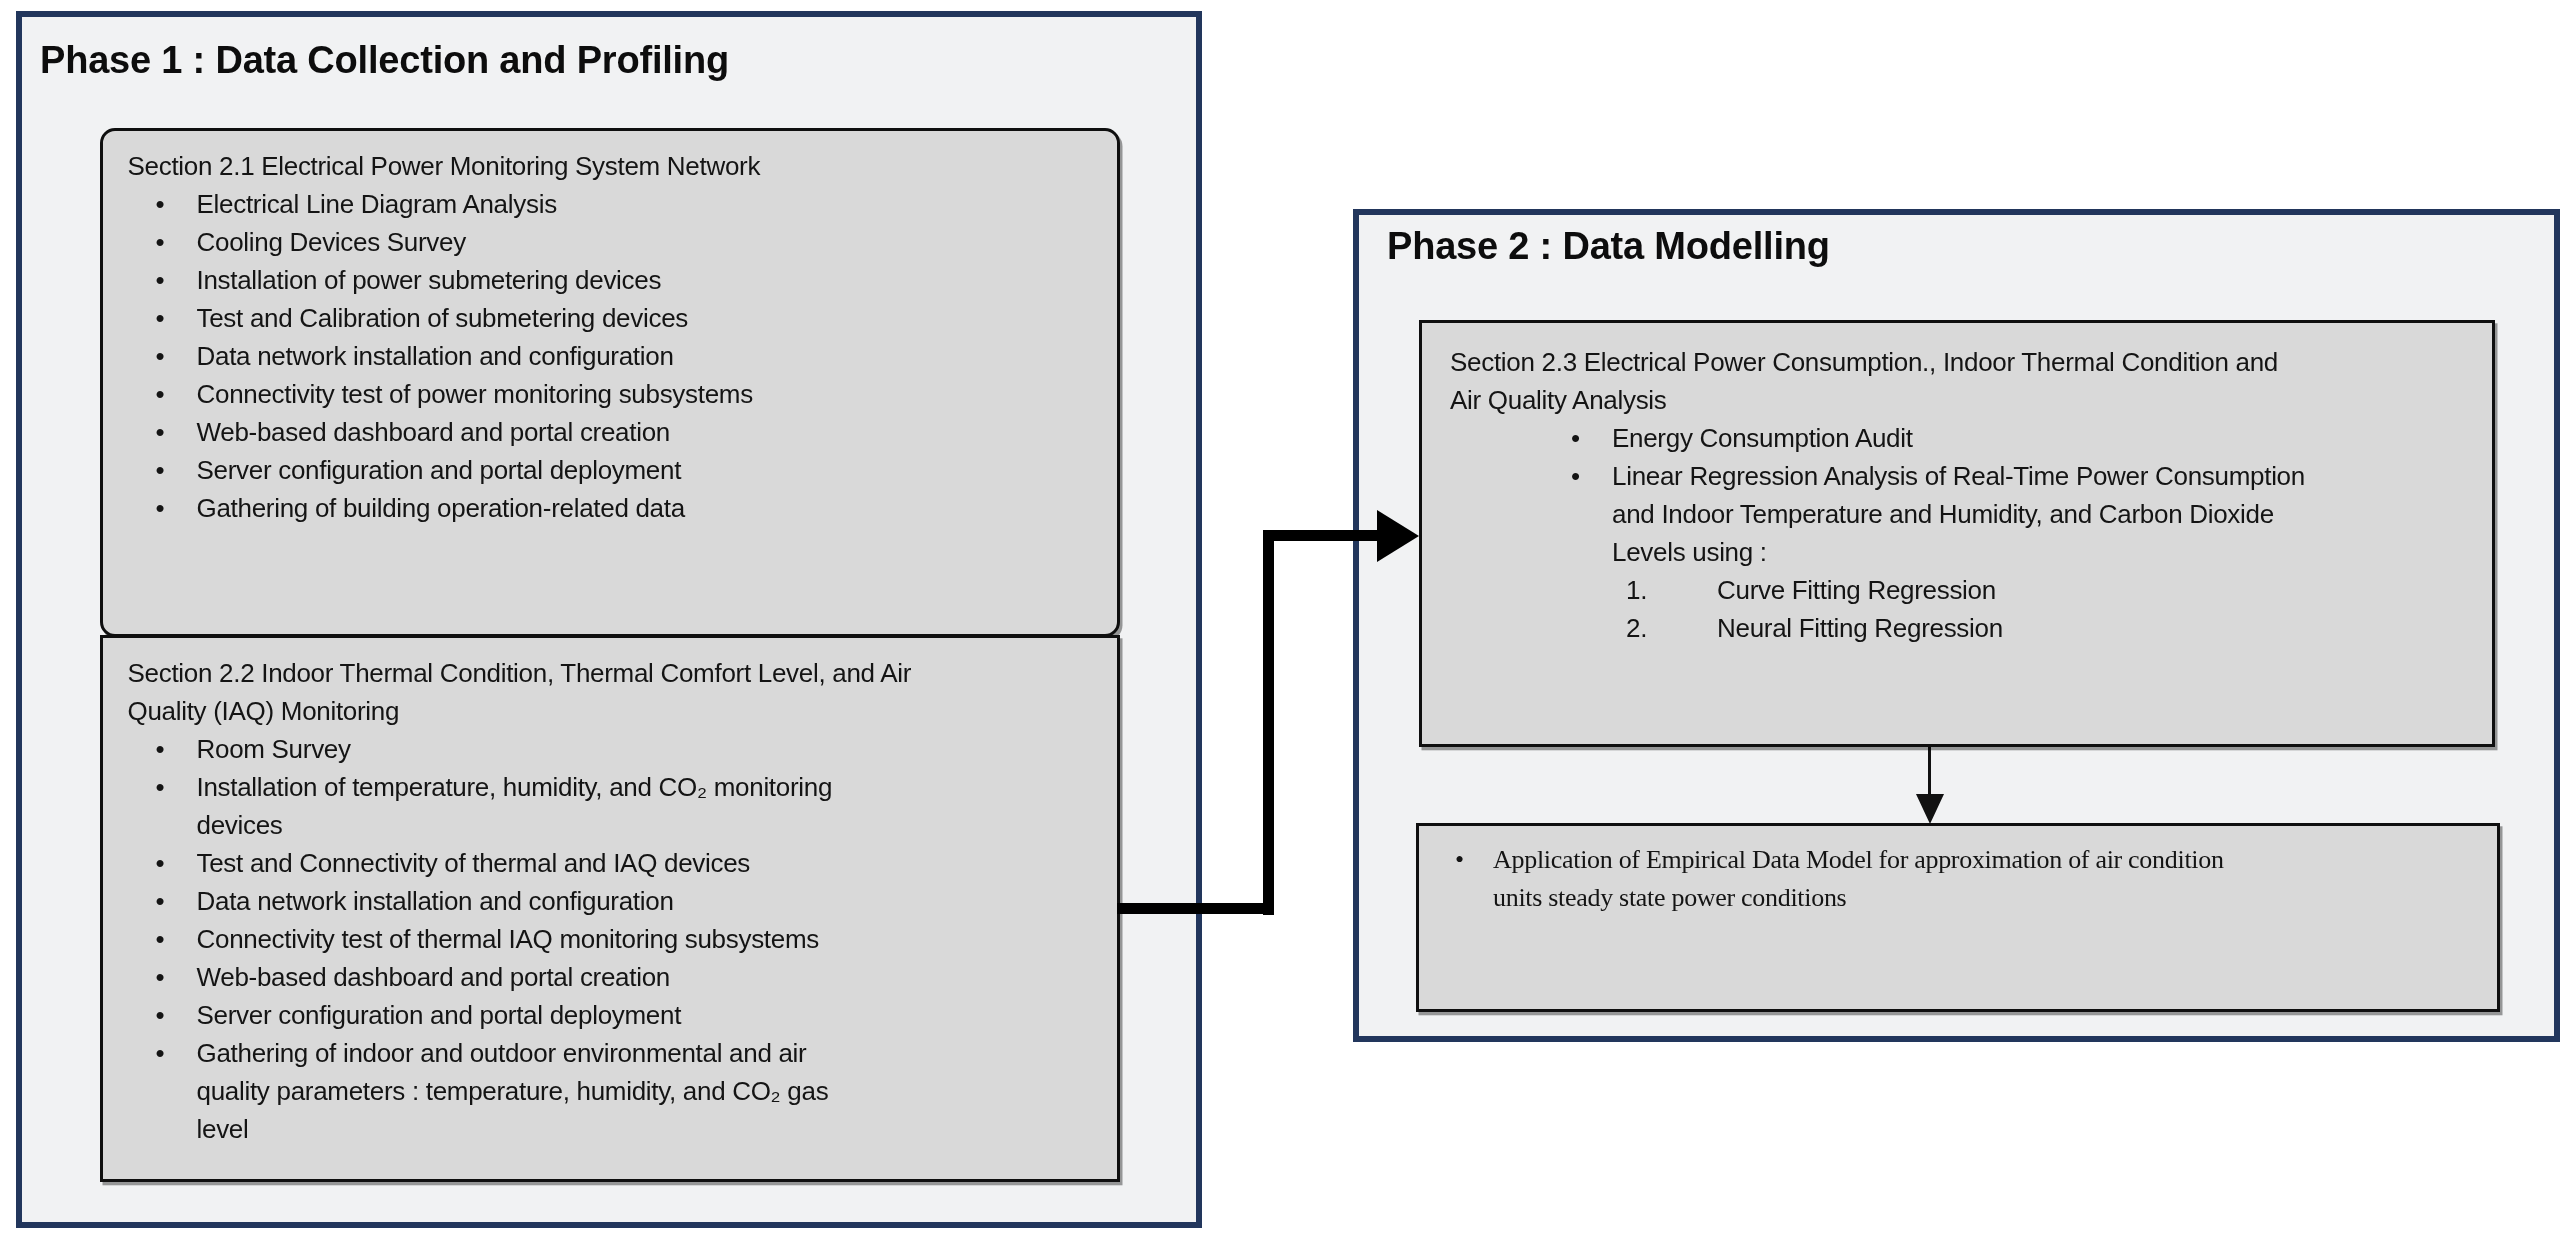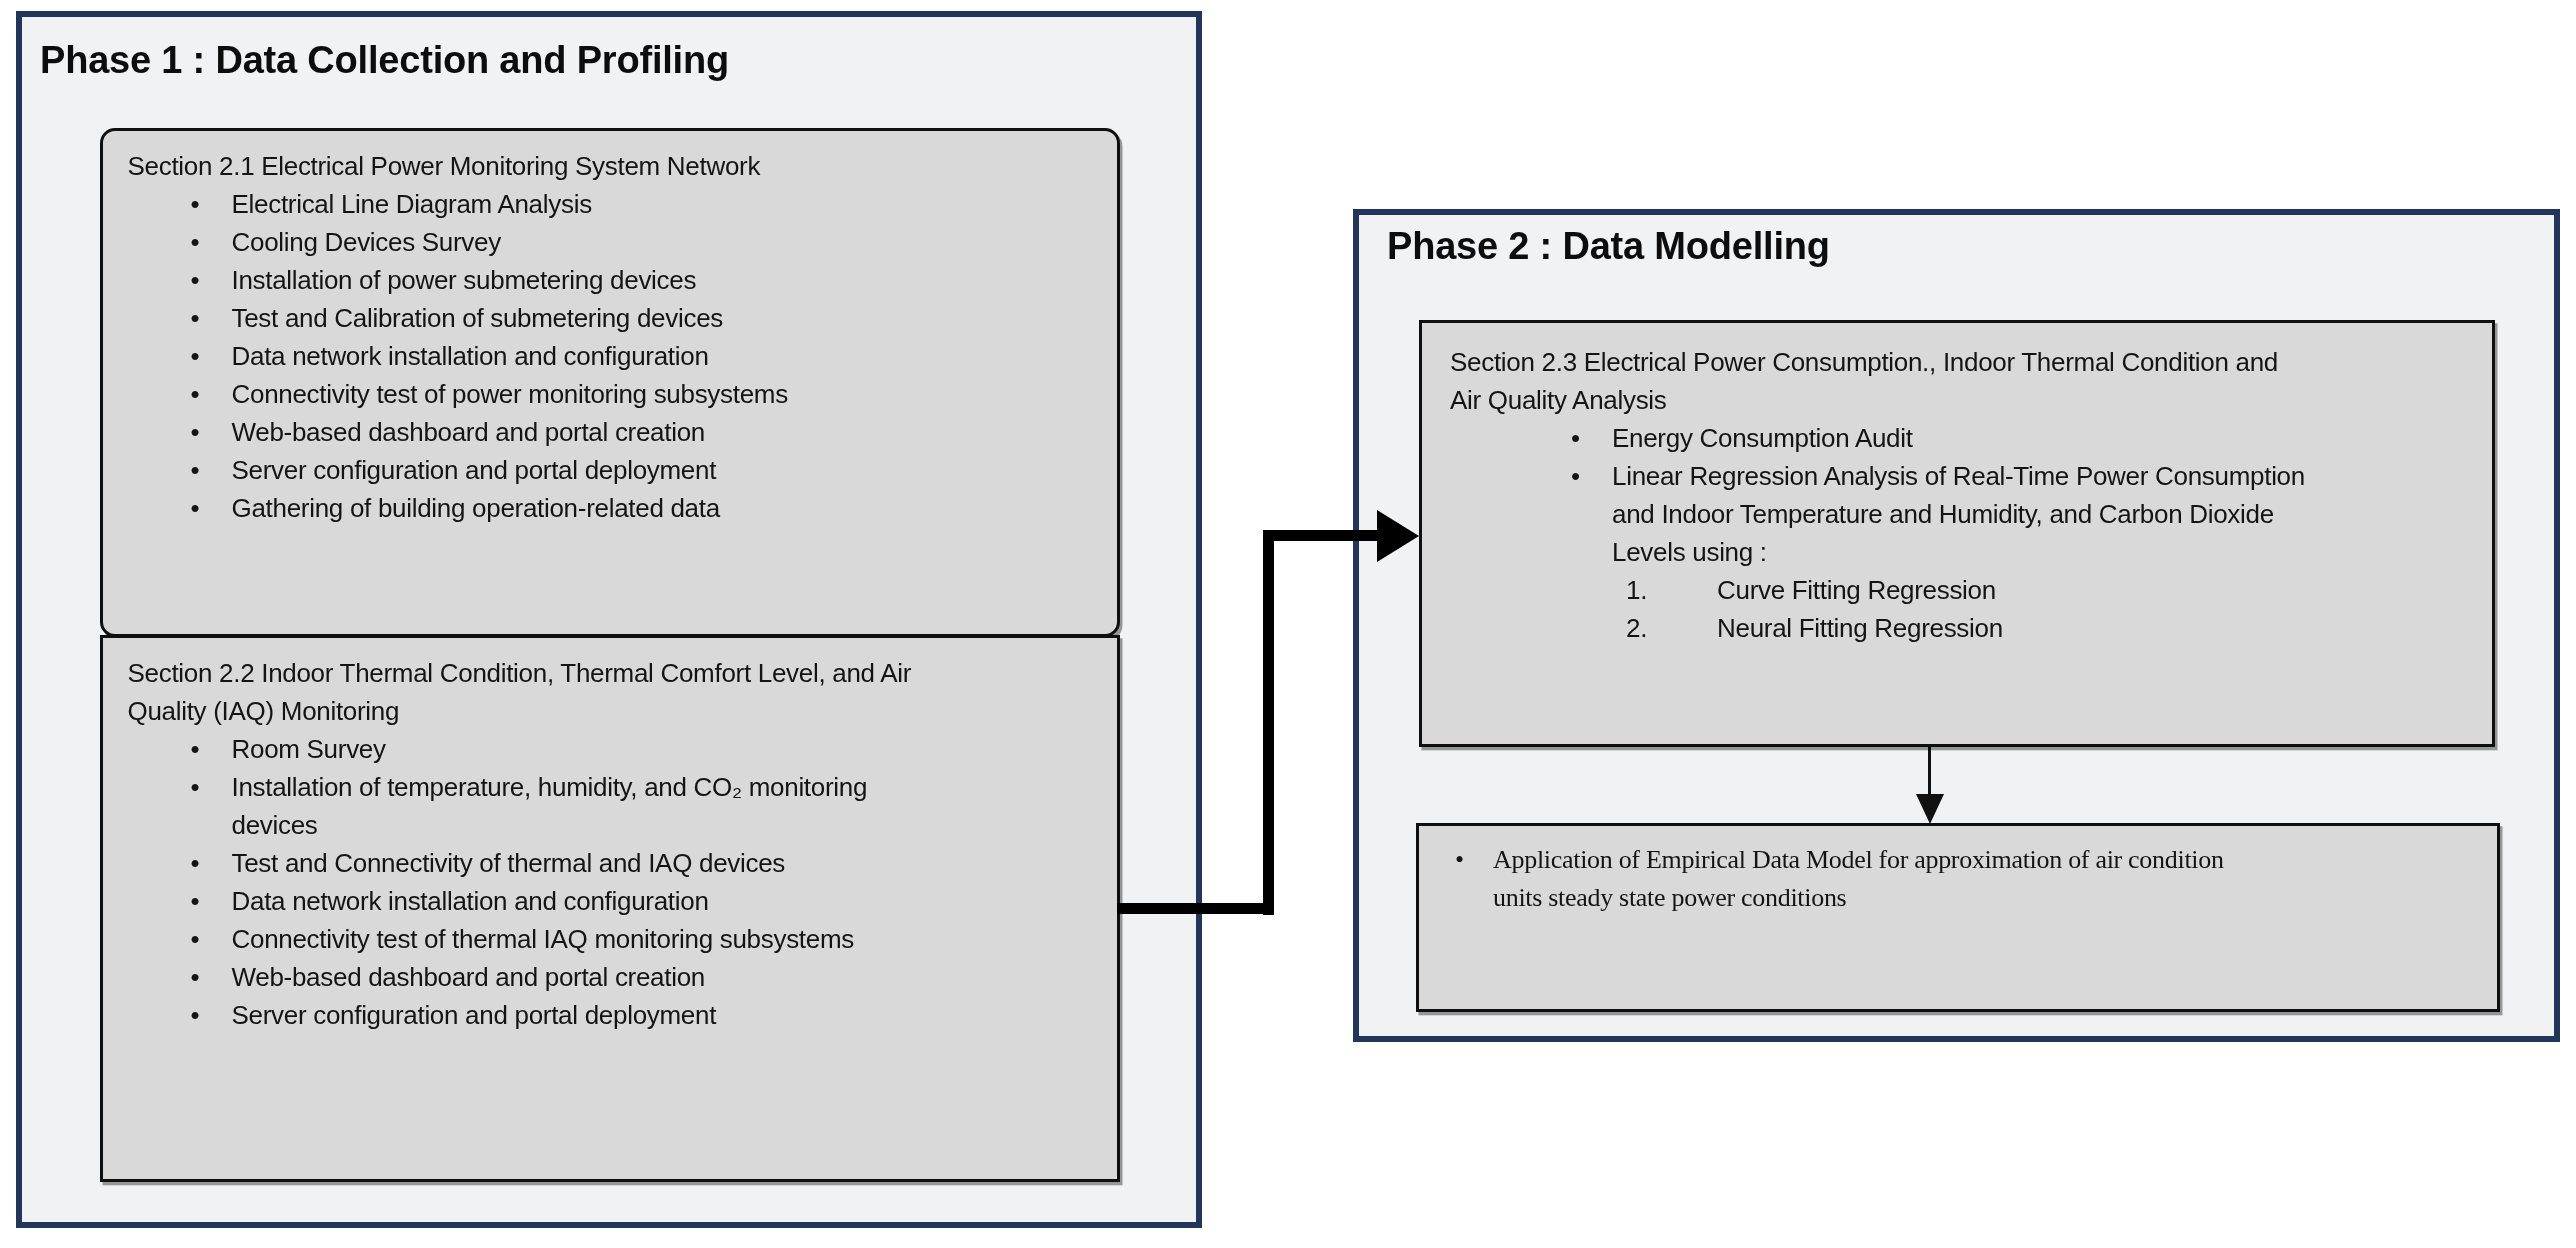--- a/index.html
+++ b/index.html
@@ -52,21 +52,21 @@
   #sec24 { left: 1416px; top: 823px; width: 1084px; height: 189px;  padding: 14.7px 21px 0 23px; }
 
   .multiline { white-space: pre-line; }
 
   ul.bullets { margin: 0; padding: 0; list-style: none; }
   ul.bullets li { position: relative; white-space: pre-line; }
   ul.bullets li::before {
     content: "\2022";
     position: absolute; left: -41px; top: 0;
   }
-  #sec21 ul.bullets li, #sec22 ul.bullets li { margin-left: 104px; }
+  #sec21 ul.bullets li, #sec22 ul.bullets li { margin-left: 69px; }
   #sec23 ul.bullets li { margin-left: 162px; }
   #sec24 ul.bullets li { margin-left: 51px; font-family: Liberation Serif, serif; }
   #sec24 ul.bullets li::before { left: -38px; }
 
   .numlist { margin: 0; }
   .numrow { display: flex; margin-left: 176px; }
   .numrow .num { width: 91px; flex: 0 0 91px; }
 
   
   .thin-line { position: absolute; width: 2.5px; background: #111; z-index: 1; }
@@ -124,20 +124,23 @@
 Quality (IAQ) Monitoring</div>
     <ul class="bullets">
       <li>Room Survey</li>
       <li>Installation of temperature, humidity, and CO₂ monitoring
 devices</li>
       <li>Test and Connectivity of thermal and  IAQ devices</li>
       <li>Data network installation and configuration</li>
       <li>Connectivity test of thermal IAQ monitoring subsystems</li>
       <li>Web-based dashboard  and portal creation</li>
       <li>Server configuration and portal deployment</li>
+      <li>Gathering of indoor and outdoor environmental and air
+quality parameters : temperature, humidity, and CO₂ gas
+level</li>
     </ul>
   </div>
 
   <div class="phase" id="phase2"></div>
   <div class="phase-title" id="phase2-title">Phase 2 : Data Modelling</div>
 
   <div class="secbox" id="sec23">
     <div class="sec-title multiline">Section 2.3 Electrical Power Consumption., Indoor Thermal Condition and
 Air Quality Analysis</div>
     <ul class="bullets">

